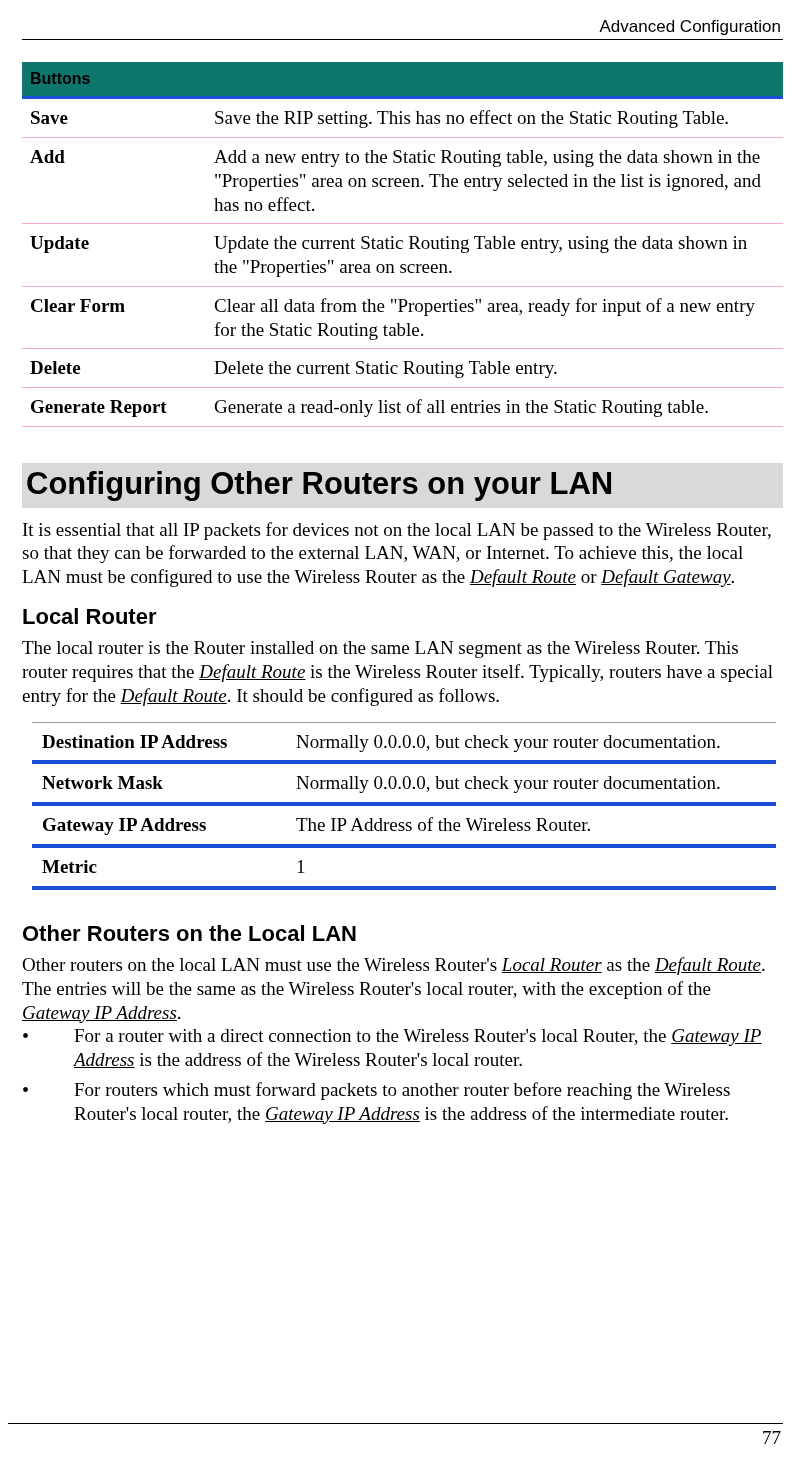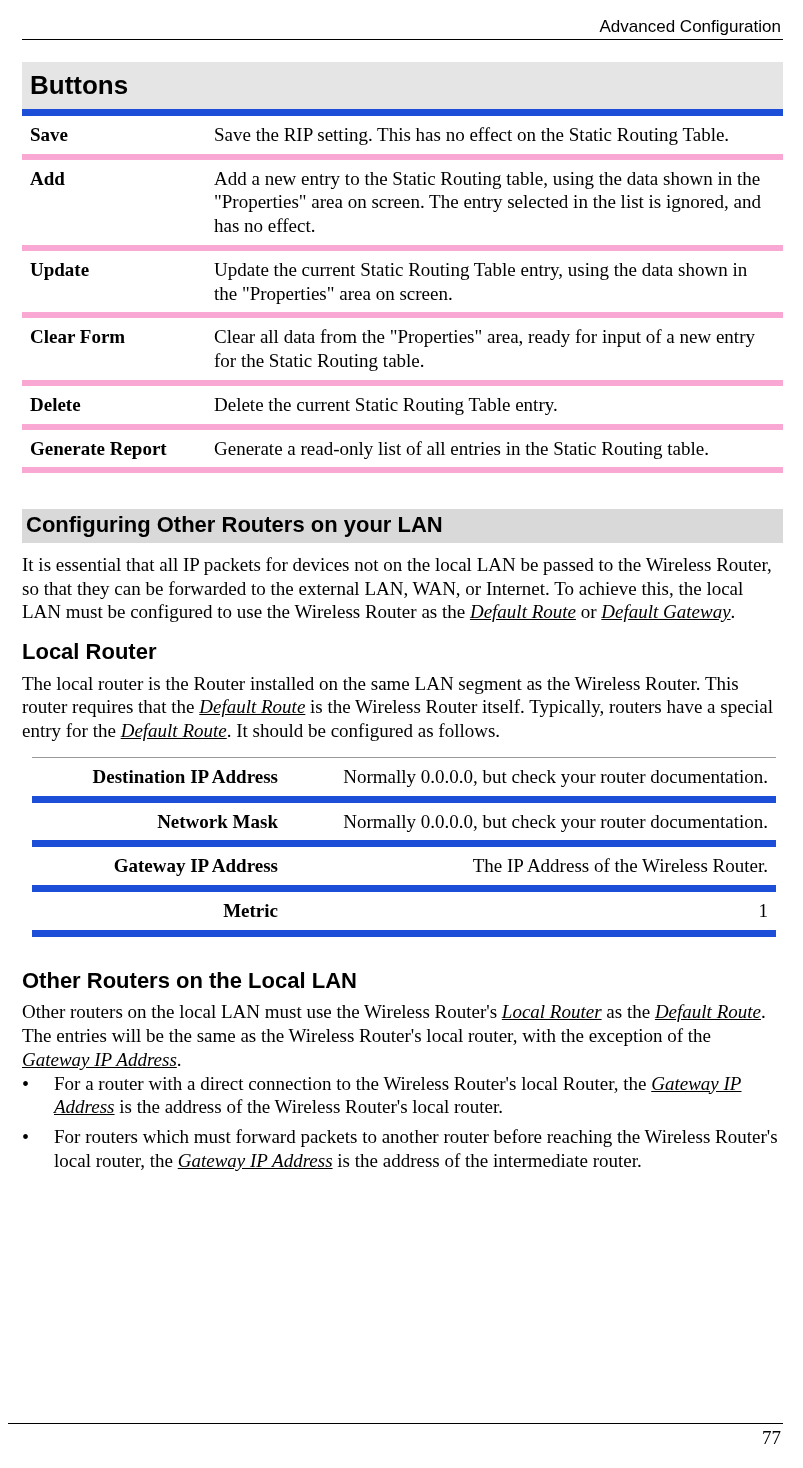--- a/index.html
+++ b/index.html
@@ -35,40 +35,40 @@
       border: none;
       border-top: 1.5px solid #000;
       margin: 0 0 22px 0;
     }
     table.buttons {
       width: 100%;
       border-collapse: collapse;
       margin-bottom: 36px;
     }
     table.buttons th {
-      background: #e5e5e5;
-      font-family: Arial, Helvetica, sans-serif;
-      font-weight: bold;
-      font-size: 26px;
+      background: #0f766e;
+      font-family: Arial, Helvetica, sans-serif;
+      font-weight: bold;
+      font-size: 16px;
       text-align: left;
       padding: 7px 8px 7px 8px;
-      border-bottom: 7px solid #1d4ed8;
+      border-bottom: 3px solid #1d4ed8;
     }
     table.buttons td {
-      border-bottom: 6px solid #f9a8d4;
+      border-bottom: 1px solid #f9a8d4;
       padding: 7px 8px 7px 8px;
       vertical-align: top;
     }
     table.buttons td.label {
       font-weight: bold;
       width: 184px;
     }
     .section-h1 {
       font-family: Arial, Helvetica, sans-serif;
-      font-size: 22px;
+      font-size: 31px;
       font-weight: bold;
       background: #d9d9d9;
       padding: 2px 0 4px 4px;
       margin: 0 0 10px 0;
     }
     .body-para {
       margin: 0 0 14px 0;
       text-align: left;
     }
     .section-h2 {
@@ -77,24 +77,23 @@
       font-weight: bold;
       margin: 0 0 6px 0;
       padding: 0;
     }
     table.local {
       width: 744px;
       border-collapse: collapse;
       margin: 12px 0 30px 10px;
     }
     table.local td {
-      border-bottom: 7px solid #1d4ed8;
+      border-bottom: 4px solid #1d4ed8;
       padding: 7px 8px 7px 10px;
       vertical-align: top;
-      text-align: right;
     }
     table.local tr:first-child td {
       border-top: 1px solid #999;
     }
     table.local td.label {
       font-weight: bold;
       width: 254px;
     }
     ul.bullets {
       list-style: none;
@@ -107,20 +106,21 @@
       padding: 0;
     }
     ul.bullets li .dot {
       flex: 0 0 32px;
       font-size: 20px;
       line-height: 1;
       padding-top: 2px;
     }
     ul.bullets li .txt {
       flex: 1;
+      margin-left: 20px;
     }
     .footer {
       position: absolute;
       left: 8px;
       right: 20px;
       bottom: 18px;
     }
     .footer-rule {
       border: none;
       border-top: 1.5px solid #000;

